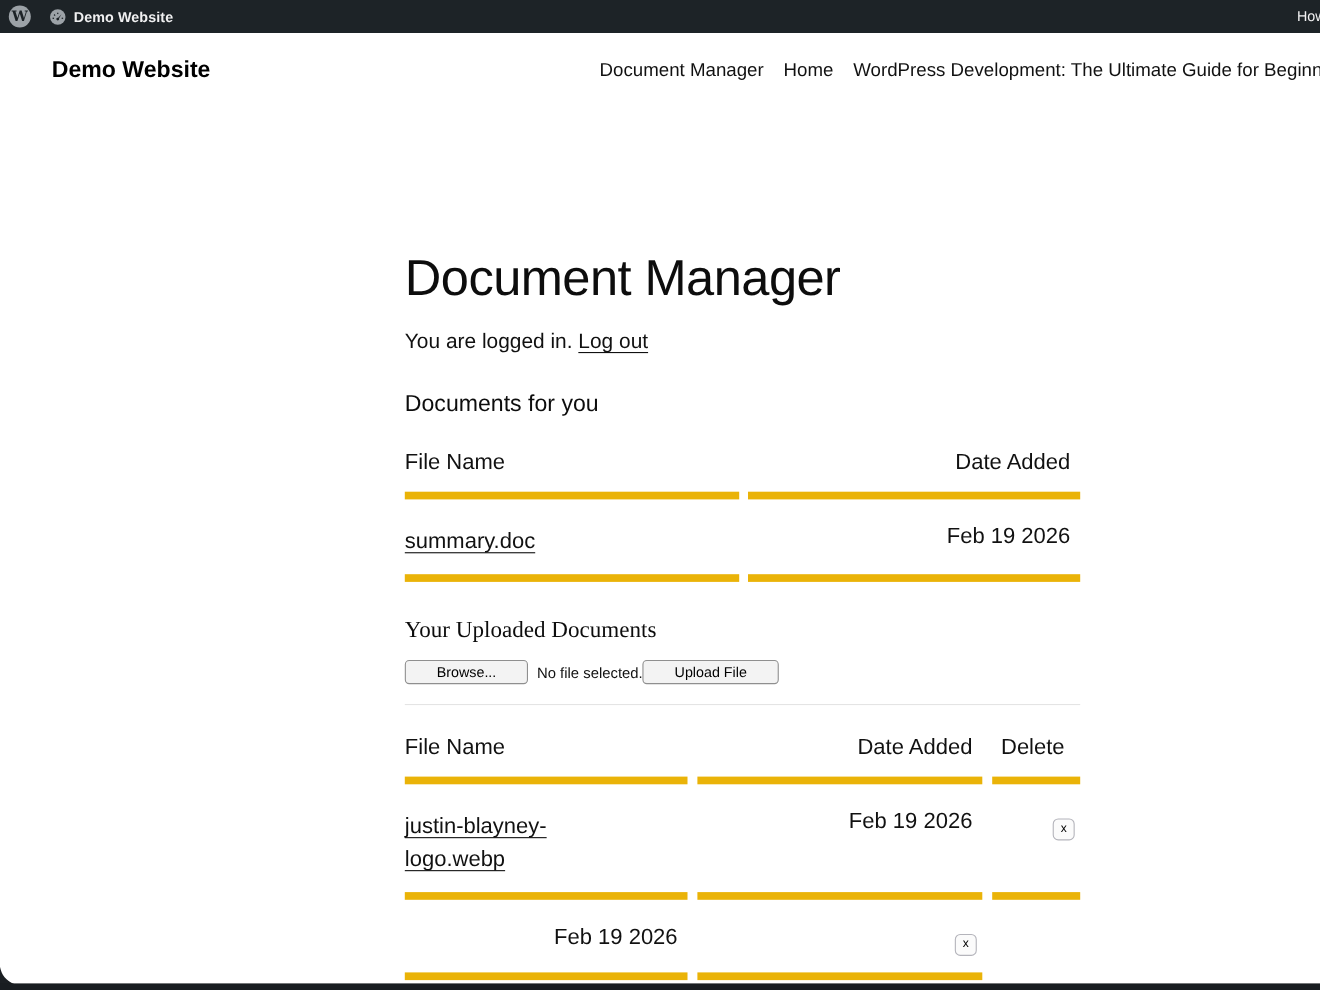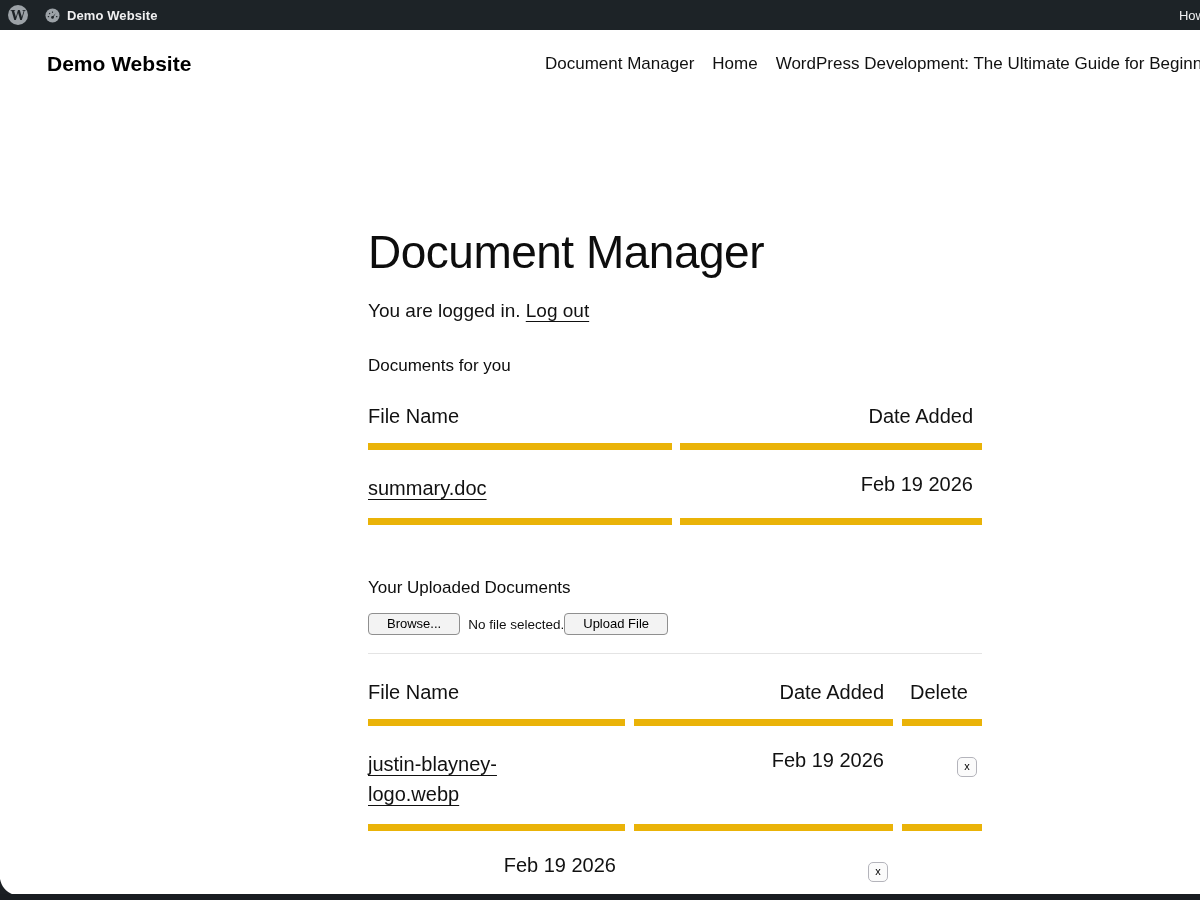--- a/index.html
+++ b/index.html
@@ -93,26 +93,26 @@
     margin-top: 21px;
     font-size: 19px;
   }
   a.text-link {
     color: #111111;
     text-decoration: underline;
     text-underline-offset: 4px;
     text-decoration-thickness: 1px;
   }
   .section-heading {
-    font-size: 17px;
+    font-size: 21px;
     font-weight: 500;
     color: #0d0d0d;
   }
   .h-docs-for-you { margin-top: 34px; }
-  .h-your-uploads { margin-top: 53px; }
+  .h-your-uploads { margin-top: 31px; font-family: Liberation Serif, serif; }
 
   
   .doc-table { display: grid; }
   .t1 { grid-template-columns: 304px 302px; column-gap: 8px; margin-top: 29px; }
   .t2 { grid-template-columns: 257px 259px 80px; column-gap: 9px; margin-top: 27px; }
   .cell {
     border-bottom: 7px solid #eab308;
     font-size: 20px;
   }
   .cell.head { padding: 0 0 15px 0; font-weight: 500; }
@@ -150,21 +150,21 @@
     align-items: center;
     font-size: 13.5px;
   }
   .form-btn {
     font-family: "Liberation Sans", sans-serif;
     font-size: 13px;
     color: #000;
     background: #f3f3f3;
     border: 1px solid #8f8f8f;
     border-radius: 4px;
-    padding: 3px 18px;
+    padding: 3px 28px;
     line-height: 1.1;
     cursor: pointer;
   }
   .file-status { margin-left: 8px; color: #111; }
   .upload-file-btn { }
   .divider {
     margin-top: 18px;
     border: none;
     border-top: 1px solid #e4e4e4;
     height: 0;

